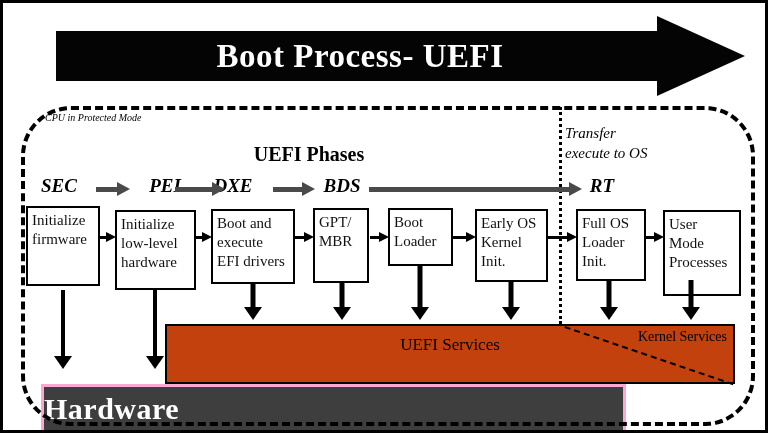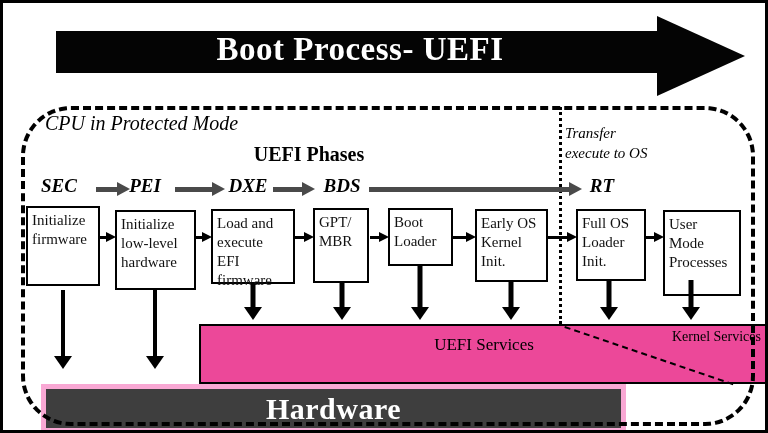--- a/index.html
+++ b/index.html
@@ -2,29 +2,29 @@
 <html><head>
 <meta charset="utf-8">
 <style>
   html,body{margin:0;padding:0;background:#fff;}
   #stage{
     position:relative;width:768px;height:433px;background:#fff;
     border:3px solid #000;box-sizing:border-box;overflow:hidden;
     font-family:"Liberation Serif","DejaVu Serif",serif;color:#000;
   }
   
-  .banner-body{position:absolute;left:53px;top:28px;width:602px;height:42px;background:#040404;
-    display:flex;align-items:flex-start;justify-content:center;}
+  .banner-body{position:absolute;left:53px;top:28px;width:602px;height:50px;background:#040404;
+    display:flex;align-items:center;justify-content:center;}
   .banner-head{position:absolute;left:654px;top:13px;width:0;height:0;
     border-top:40px solid transparent;border-bottom:40px solid transparent;border-left:88px solid #040404;}
   .banner-title{color:#fff;font-weight:bold;font-size:33px;letter-spacing:.5px;white-space:nowrap;padding-left:6px;}
   
   .boundary{position:absolute;left:18px;top:103px;width:734px;height:320px;box-sizing:border-box;
     border:4px dashed #000;border-radius:50px;z-index:6;pointer-events:none;}
-  .cpu-mode{position:absolute;left:42px;top:109px;font-style:italic;font-size:20px;white-space:nowrap;z-index:1;}
+  .cpu-mode{position:absolute;left:42px;top:109px;font-style:italic;font-size:10px;white-space:nowrap;z-index:1;}
   .phases-title{position:absolute;left:226px;top:124px;width:160px;text-align:center;
     font-weight:bold;font-size:20px;white-space:nowrap;z-index:1;margin-top:16px;}
   .transfer{position:absolute;left:562px;top:120px;font-style:italic;font-size:15px;line-height:20px;z-index:1;}
   
   .dotline{position:absolute;left:556px;top:104px;height:217px;width:0;border-left:3px dotted #000;z-index:2;}
   
   .phase{position:absolute;top:172px;width:80px;text-align:center;font-weight:bold;font-style:italic;
     font-size:19px;white-space:nowrap;z-index:3;}
   
   .harrow{position:absolute;height:14px;z-index:3;}
@@ -38,28 +38,28 @@
     border-top:5.5px solid transparent;border-bottom:5.5px solid transparent;border-left:10px solid #000;}
   
   .varrow{position:absolute;width:18px;z-index:4;}
   .varrow .shaft{position:absolute;left:50%;transform:translateX(-50%);top:0;background:#000;}
   .varrow .head{position:absolute;bottom:0;left:0;width:0;height:0;
     border-left:9px solid transparent;border-right:9px solid transparent;border-top:13px solid #000;}
   
   .box{position:absolute;background:#fff;border:2px solid #000;box-sizing:border-box;
     font-size:15px;line-height:19px;padding:3px 4px;color:#111;z-index:3;}
   
-  .uefi-bar{position:absolute;left:162px;top:321px;width:570px;height:60px;background:#ec4899;
-    border:2px solid #000;box-sizing:border-box;z-index:2;margin-left:34px;}
+  .uefi-bar{position:absolute;left:162px;top:321px;width:570px;height:60px;background:#c2410c;
+    border:2px solid #000;box-sizing:border-box;z-index:2;}
   .uefi-bar-label{position:absolute;left:0;right:0;top:9px;text-align:center;font-size:17px;}
   .kernel-label{position:absolute;right:6px;top:3px;font-size:14px;}
   .diag{position:absolute;left:562px;top:323px;width:178px;height:0;border-top:2px dashed #000;
     transform:rotate(18.8deg);transform-origin:0 0;z-index:3;}
   .hw-bar{position:absolute;left:38px;top:381px;width:585px;height:49px;background:#3e3e3e;
-    border:5px solid #f9a8d4;box-sizing:border-box;display:flex;align-items:center;justify-content:center;z-index:2;}
+    border:3px solid #f9a8d4;box-sizing:border-box;display:flex;align-items:center;z-index:2;}
   .hw-label{color:#fff;font-weight:bold;font-size:30px;letter-spacing:.5px;}
 </style>
 </head>
 <body>
 
 <div id="stage">
 
   <div class="banner-body">
     <span class="banner-title">Boot Process- UEFI</span>
   </div>
@@ -71,22 +71,22 @@
   <div class="phases-title">UEFI Phases</div>
 
   <div class="transfer">
     <div>Transfer</div>
     <div>execute to OS</div>
   </div>
 
   <div class="dotline"></div>
 
   <div class="phase" style="left:16px">SEC</div>
-  <div class="phase" style="left:102px">PEI</div>
-  <div class="phase" style="left:205px">DXE</div>
+  <div class="phase" style="left:122px">PEI</div>
+  <div class="phase" style="left:190px">DXE</div>
   <div class="phase" style="left:299px">BDS</div>
   <div class="phase" style="left:559px">RT</div>
 
   <div class="harrow" style="left:93px;top:179px;width:34px">
       <div class="shaft" style="width:22px"></div>
       <div class="head"></div>
     </div>
   <div class="harrow" style="left:172px;top:179px;width:50px">
       <div class="shaft" style="width:38px"></div>
       <div class="head"></div>
@@ -95,21 +95,21 @@
       <div class="shaft" style="width:30px"></div>
       <div class="head"></div>
     </div>
   <div class="harrow" style="left:366px;top:179px;width:213px">
       <div class="shaft" style="width:201px"></div>
       <div class="head"></div>
     </div>
 
   <div class="box" style="left:23px;top:203px;width:74px;height:80px">Initialize firmware</div>
   <div class="box" style="left:112px;top:207px;width:81px;height:80px">Initialize low-level hardware</div>
-  <div class="box" style="left:208px;top:206px;width:84px;height:75px">Load and execute EFI firmware</div>
+  <div class="box" style="left:208px;top:206px;width:84px;height:75px">Boot and execute EFI drivers</div>
   <div class="box" style="left:310px;top:205px;width:56px;height:75px">GPT/ MBR</div>
   <div class="box" style="left:385px;top:205px;width:65px;height:58px">Boot Loader</div>
   <div class="box" style="left:472px;top:206px;width:73px;height:73px">Early OS Kernel Init.</div>
   <div class="box" style="left:573px;top:206px;width:70px;height:72px">Full OS Loader Init.</div>
   <div class="box" style="left:660px;top:207px;width:78px;height:86px">User Mode Processes</div>
 
   <div class="barrow" style="left:96px;top:228px;width:17px">
       <div class="shaft" style="width:8px"></div>
       <div class="head"></div>
     </div>

